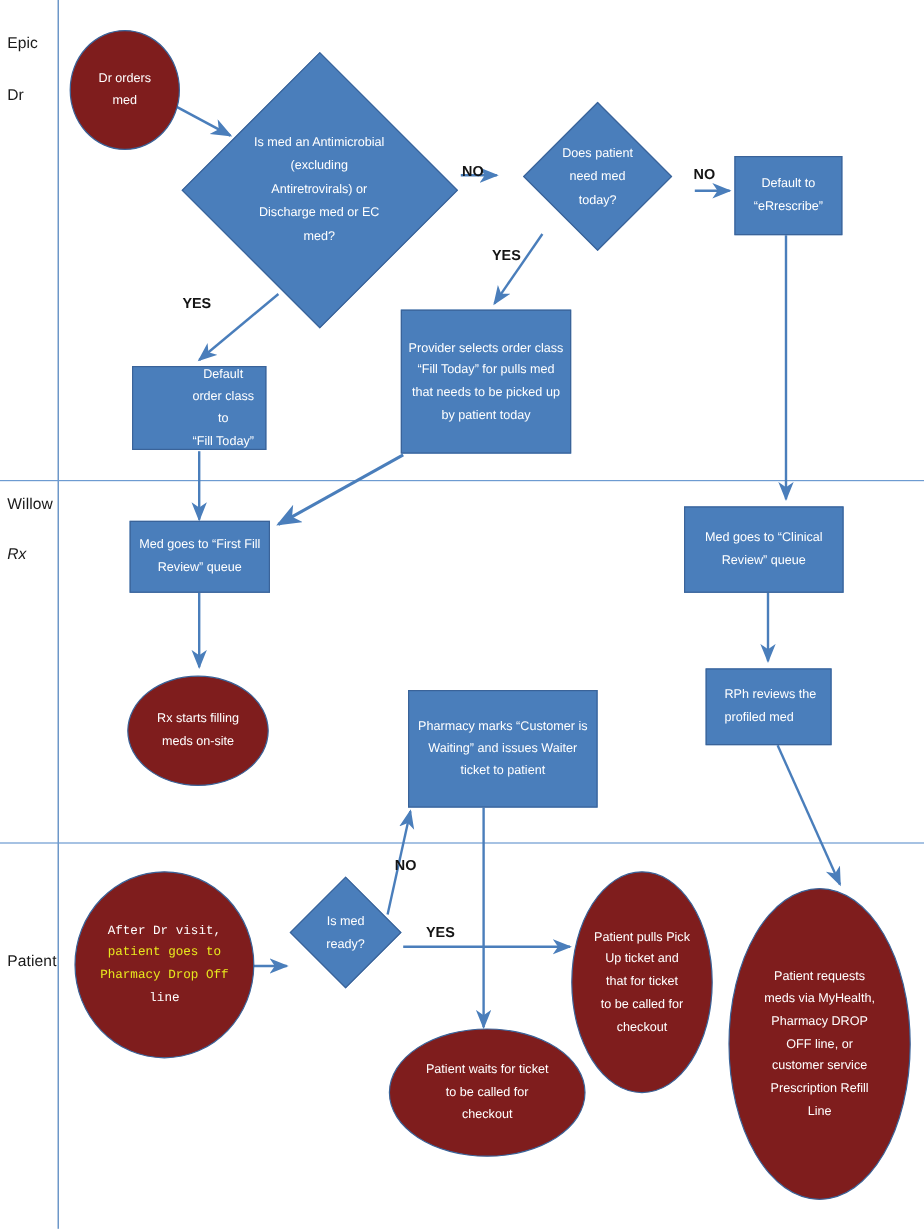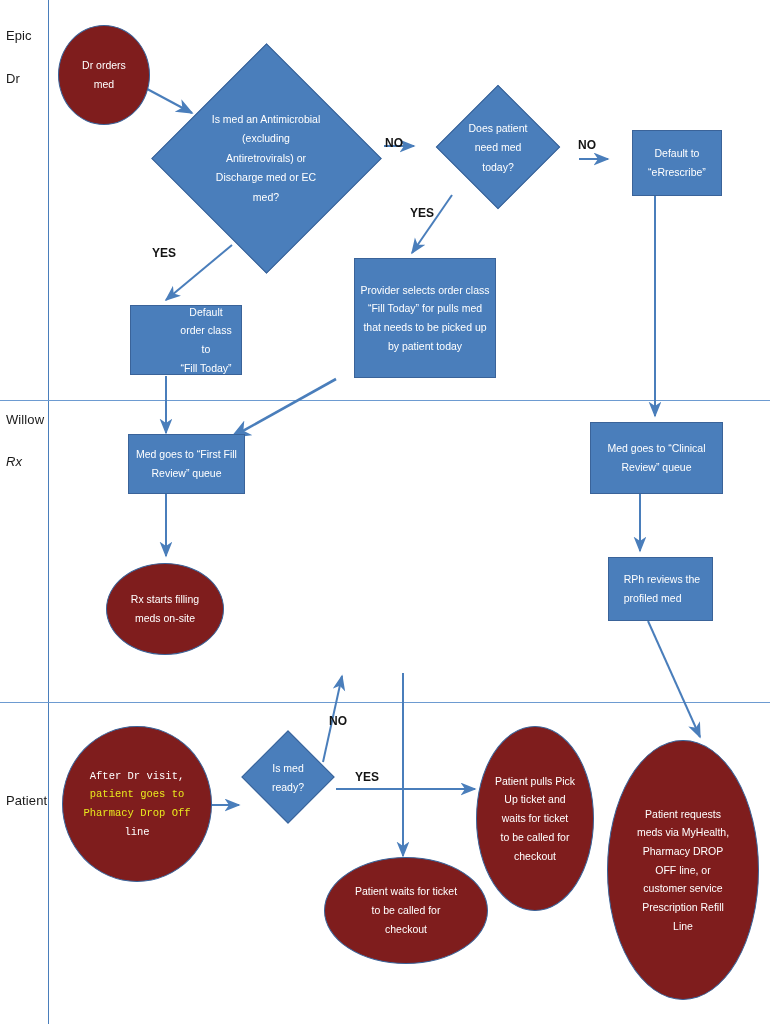--- a/index.html
+++ b/index.html
@@ -36,21 +36,20 @@
     text-align:center;
     color:#ffffff;
     font-size:10.5px;
     line-height:1.78;
     padding:2px 5px;
     z-index:3;
   }
   .rect{
     background:#4a7ebb;
     border:1.5px solid #3a6399;
-    margin-left:20px;
   }
   .ellipse{
     background:#7f1d1d;
     border:1.5px solid #3a6399;
     border-radius:50%;
   }
   .diamond-wrap{position:absolute;z-index:3;}
   .diamond-shape{
     position:absolute;inset:0;
     background:#4a7ebb;
@@ -213,20 +212,27 @@
     </span>
   </div>
 
   <div class="node rect" style="left:588px;top:557px;width:105px;height:64px;justify-content:center;text-align:left;padding-left:8px;">
     <span>
       <span>RPh reviews the</span><br>
       <span>profiled med</span>
     </span>
   </div>
 
+  <div class="node rect" style="left:340px;top:575px;width:158px;height:98px;">
+    <span>
+      <span>Pharmacy marks “Customer is</span><br>
+      <span>Waiting” and issues Waiter</span><br>
+      <span>ticket to patient</span>
+    </span>
+  </div>
 
   <div class="node ellipse" style="left:62px;top:726px;width:150px;height:156px;font-family:Liberation Mono, monospace;">
     <span>
       <span>After Dr visit,</span><br>
       <span class="hl">patient goes to</span><br>
       <span class="hl">Pharmacy Drop Off</span><br>
       <span>line</span>
     </span>
   </div>
 
@@ -245,21 +251,21 @@
       <span>Patient waits for ticket</span><br>
       <span>to be called for</span><br>
       <span>checkout</span>
     </span>
   </div>
 
   <div class="node ellipse" style="left:476px;top:726px;width:118px;height:185px;">
     <span>
       <span>Patient pulls Pick</span><br>
       <span>Up ticket and</span><br>
-      <span>waits for ticket</span><br>
+      <span>that for ticket</span><br>
       <span>to be called for</span><br>
       <span>checkout</span>
     </span>
   </div>
 
   <div class="node ellipse" style="left:607px;top:740px;width:152px;height:260px;">
     <span>
       <span>Patient requests</span><br>
       <span>meds via MyHealth,</span><br>
       <span>Pharmacy DROP</span><br>

